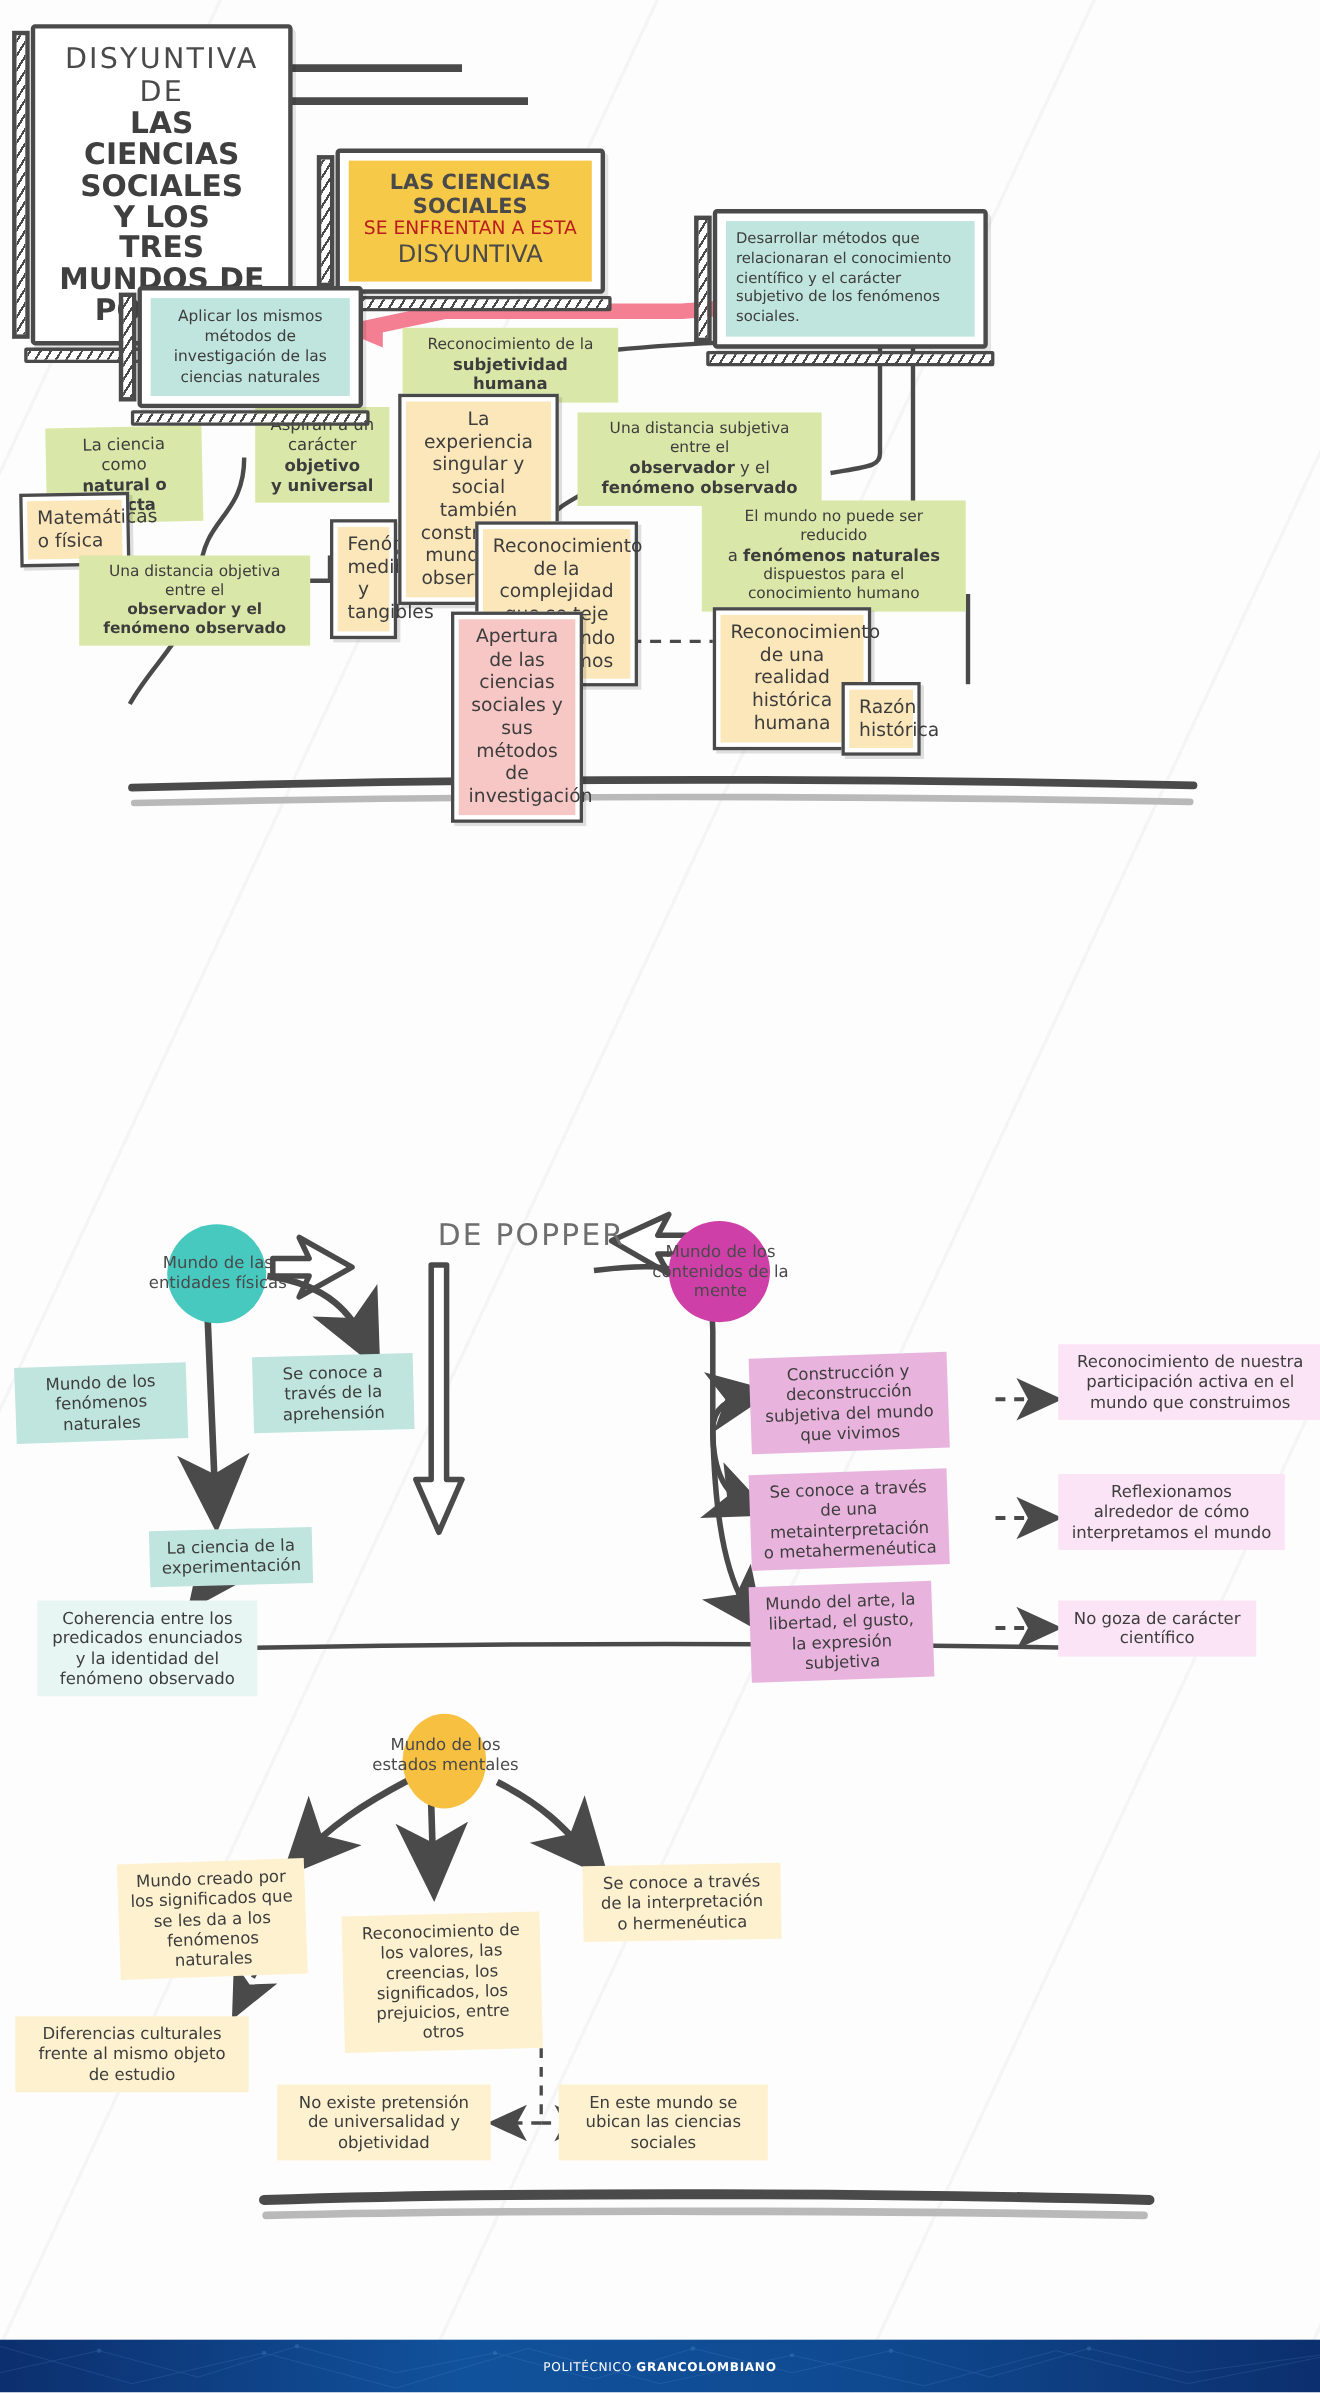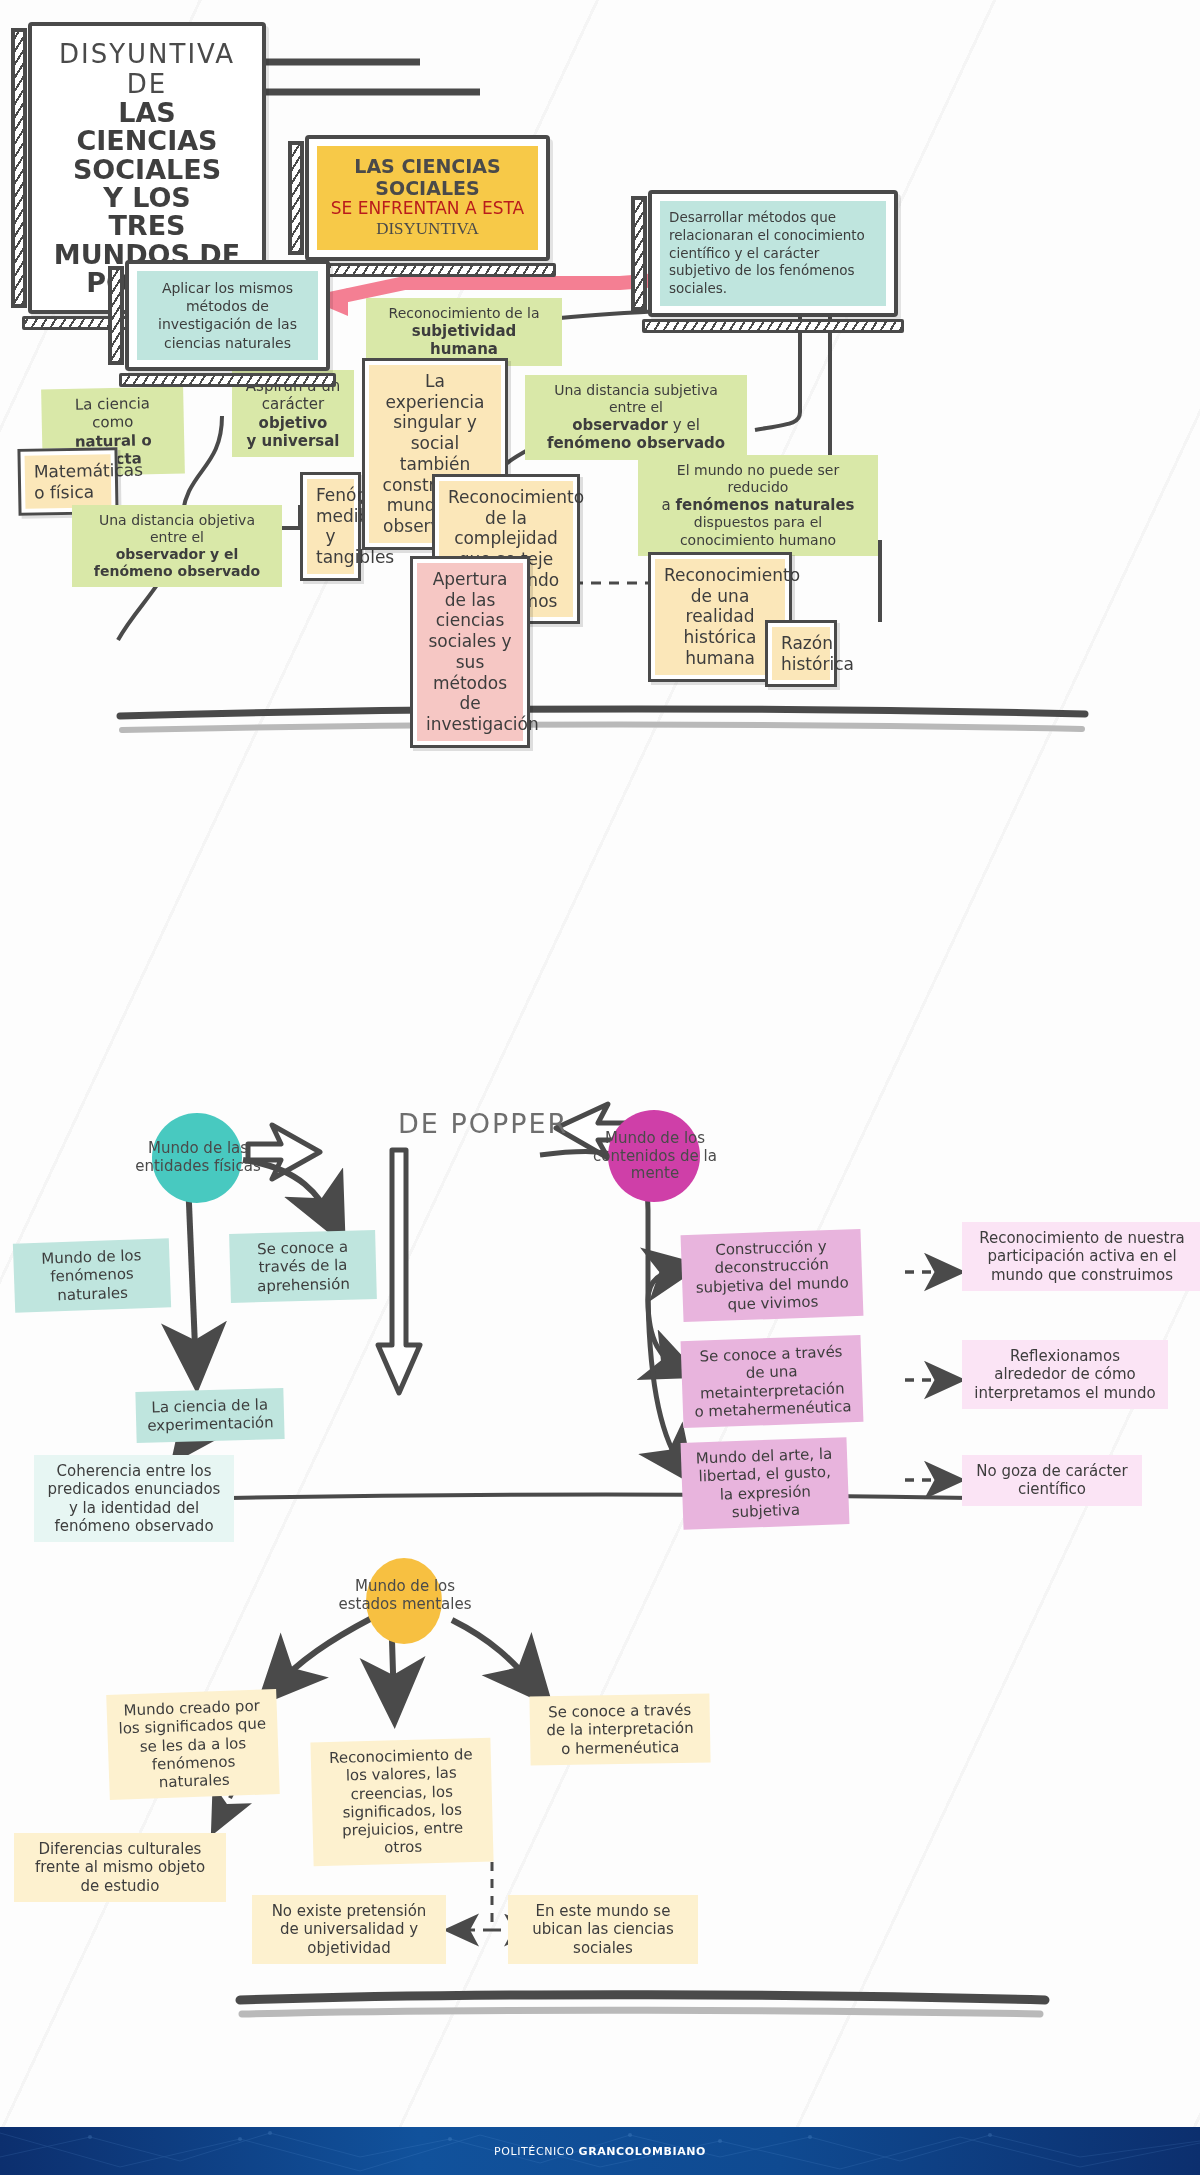--- a/index.html
+++ b/index.html
@@ -199,21 +199,21 @@
     </div>
     <div class="foot"></div>
   </div>
 
   <div class="screen" style="left:305px; top:135px; width:245px;">
     <div class="side"></div>
     <div class="bezel" style="background:#fff;">
       <div style="background:#f7c948; padding:9px 8px 12px;">
         <div style="font-size:19px; font-weight:bold; color:#4a4a4a; text-align:center; letter-spacing:0px;">LAS CIENCIAS SOCIALES</div>
         <div style="font-size:17px; color:#b91c1c; text-align:center; line-height:1.15;">SE ENFRENTAN A ESTA</div>
-        <div style="font-size:17px; color:#4a4a4a; text-align:center; line-height:1.15;font-family:Liberation Serif, serif;">DISYUNTIVA</div>
+        <div style="font-size:22px; color:#4a4a4a; text-align:center; line-height:1.15;">DISYUNTIVA</div>
       </div>
     </div>
     <div class="foot"></div>
   </div>
 
   <div class="screen" style="left:125px; top:260px; width:205px;">
     <div class="side"></div>
     <div class="bezel">
       <div class="teal" style="padding:8px 9px; font-size:14px; line-height:1.3; text-align:center; color:#3d3d3d;">Aplicar los mismos métodos de investigación de las ciencias naturales</div>
     </div>

